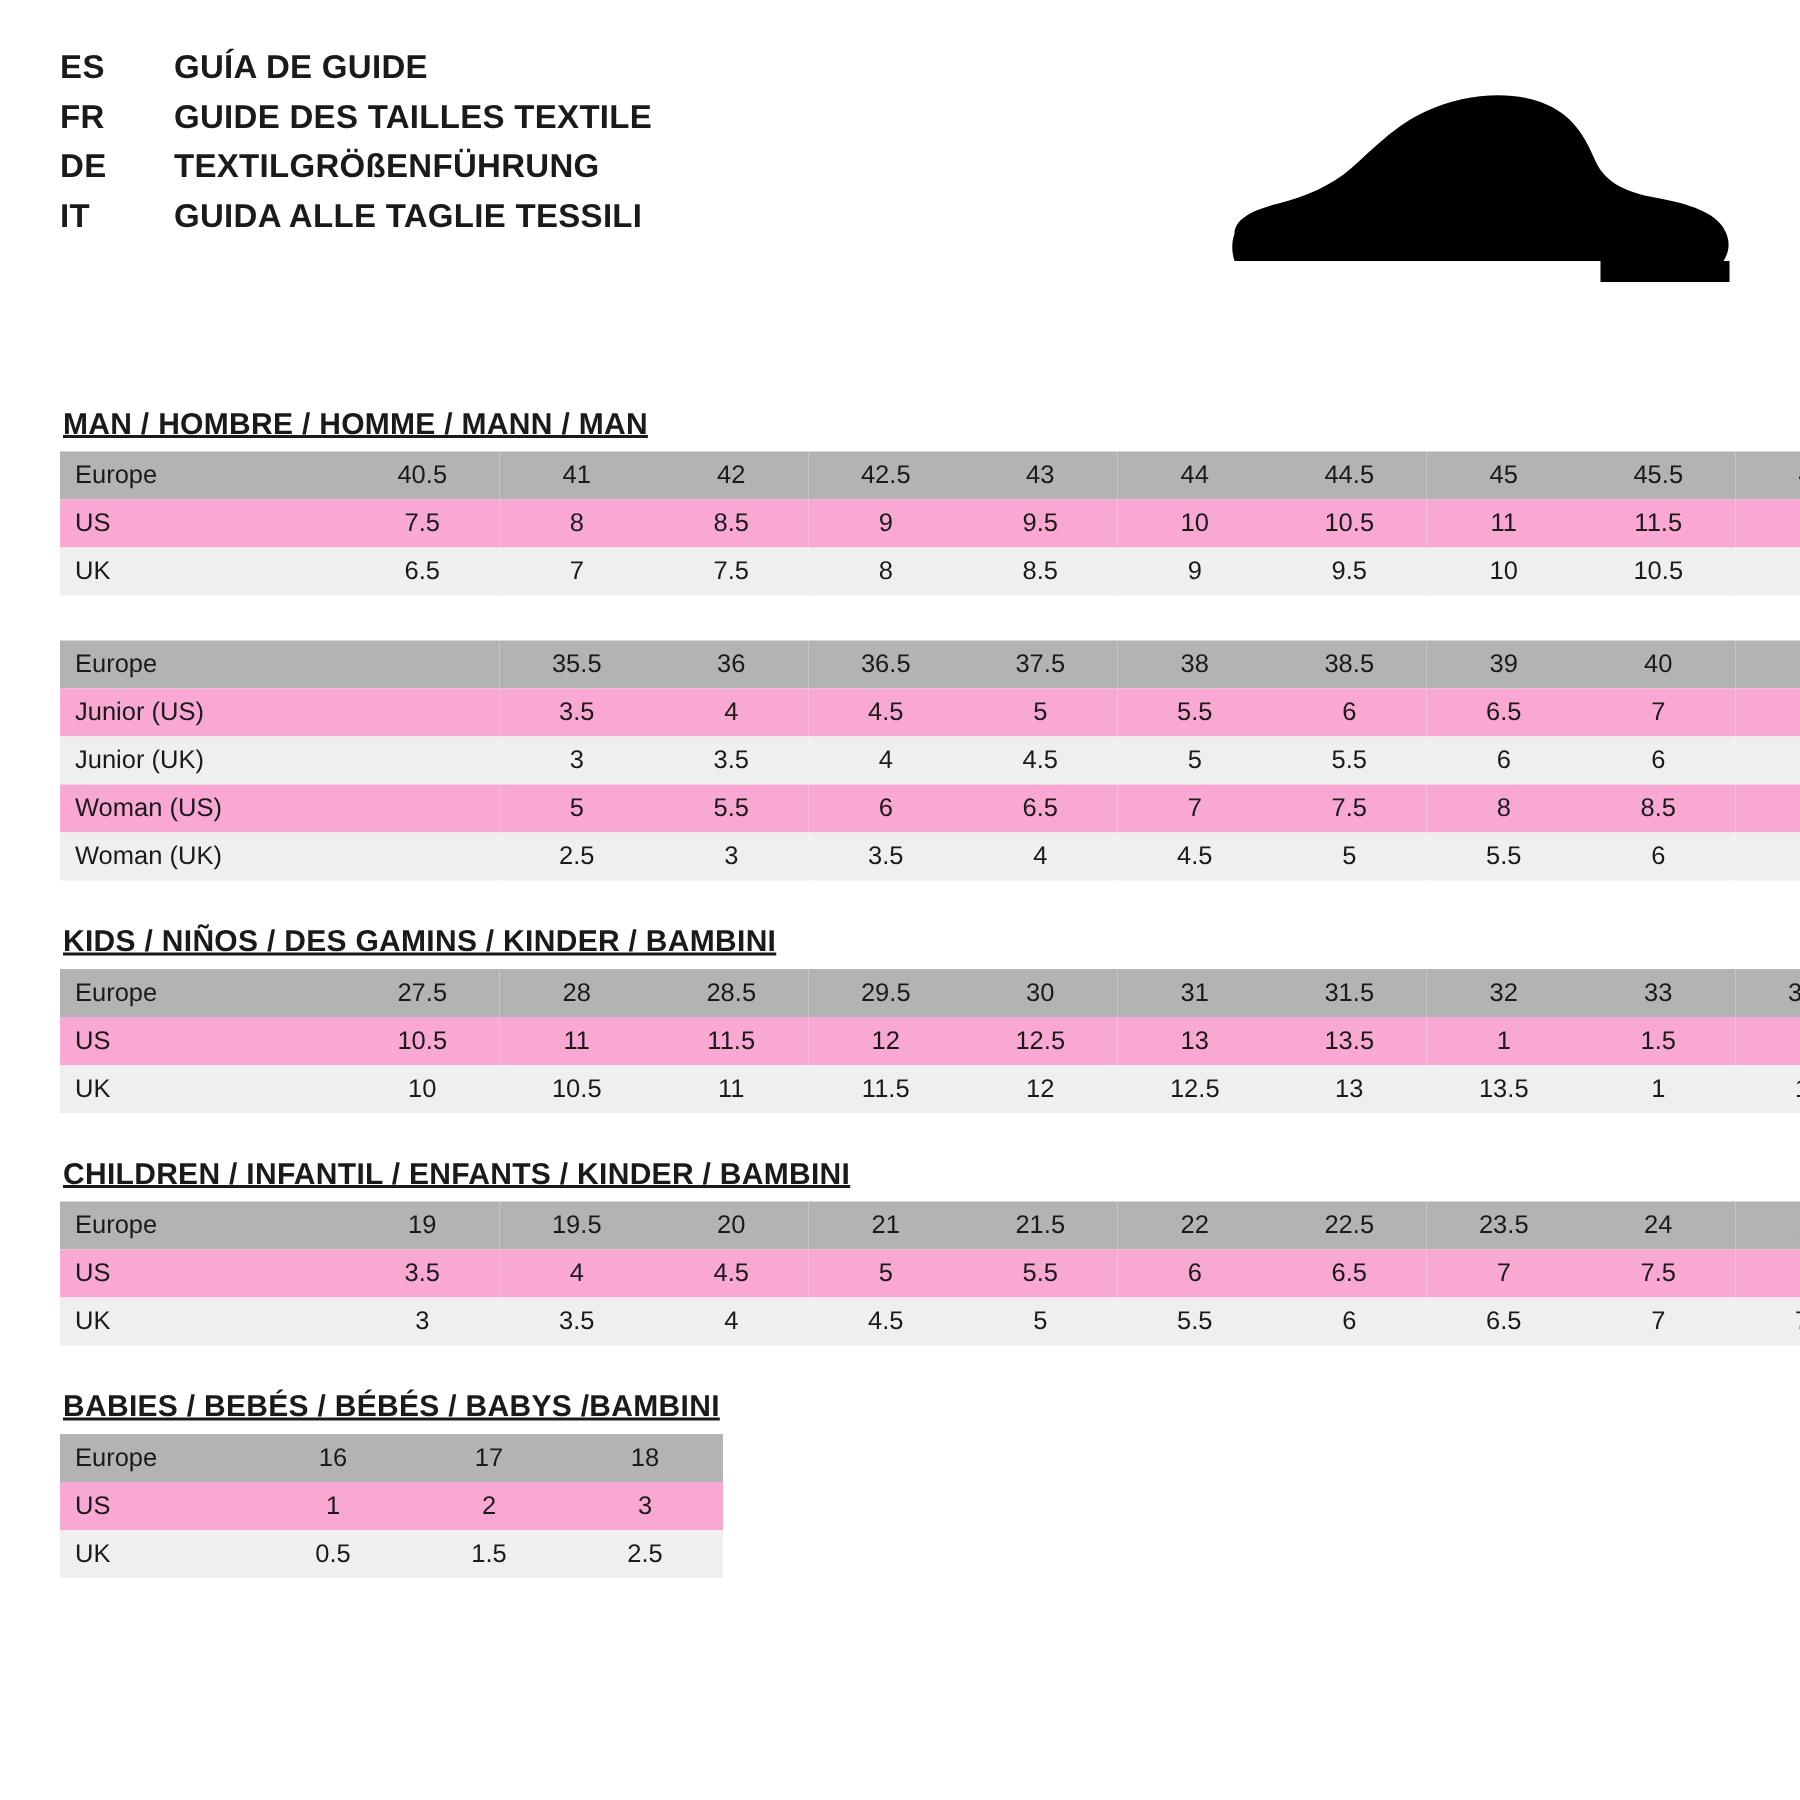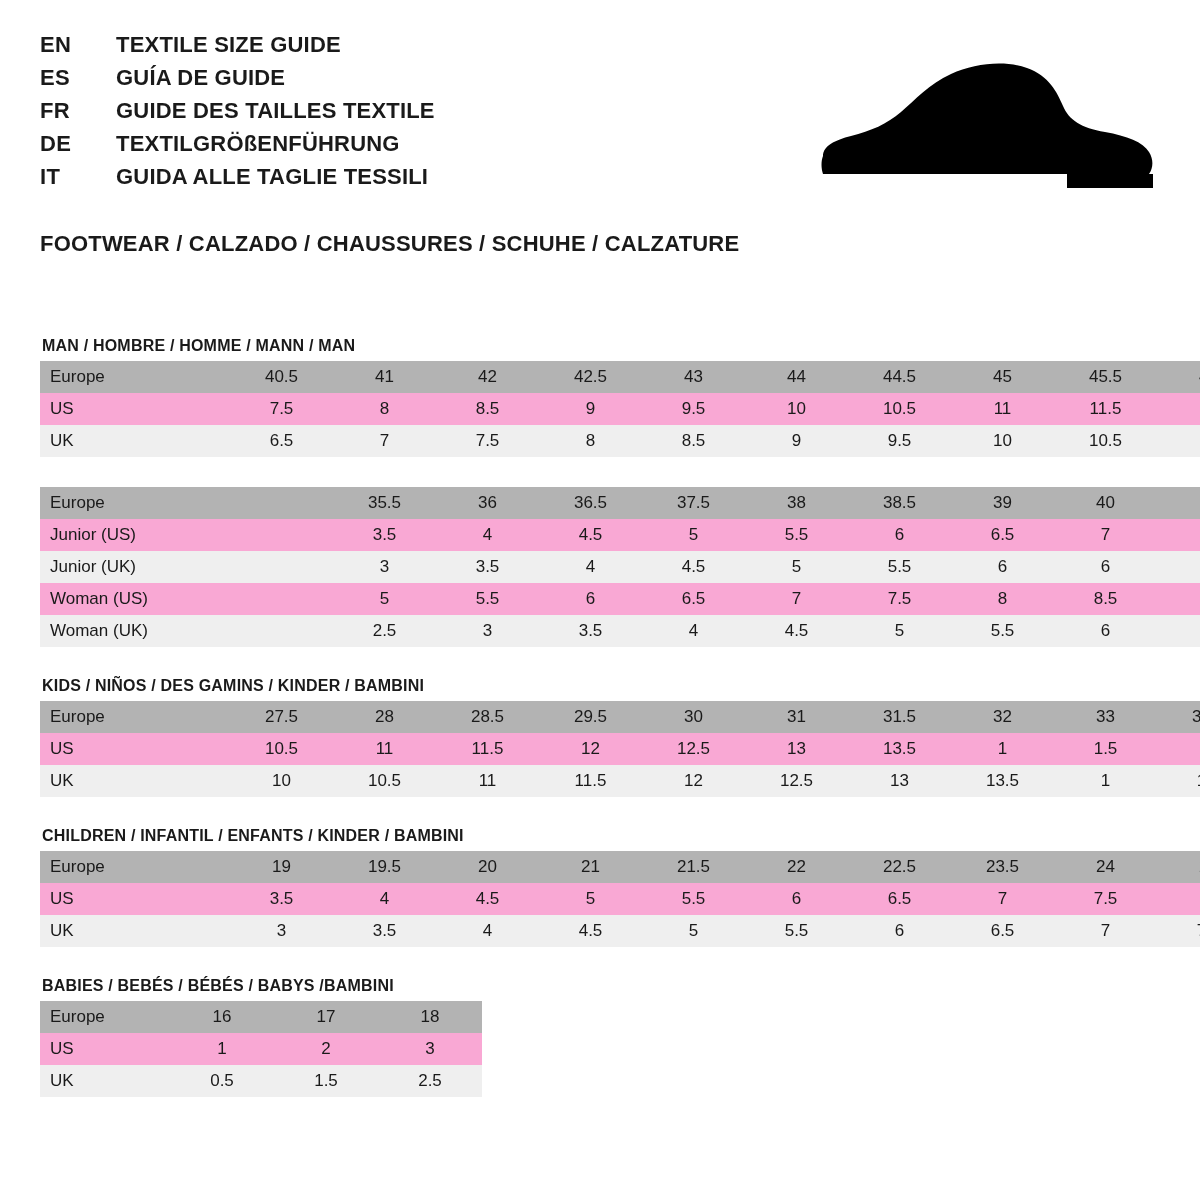--- a/index.html
+++ b/index.html
@@ -51,24 +51,25 @@
   .category-line {
     margin-top: 32px;
     font-size: 22px;
     font-weight: 700;
     letter-spacing: .2px;
   }
 
   
   .section { margin-top: 0; }
   .section-title {
-    font-size: 16px;
+    font-size: 20px;
     font-weight: 700;
     letter-spacing: .2px;
     margin: 0 0 6px 2px;
+    text-decoration: underline;
   }
   table {
     border-collapse: collapse;
     table-layout: fixed;
     font-size: 17px;
   }
   table.wide { width: 1120px; }
   table.narrow { width: 442px; }
   td {
     height: 32px;
@@ -97,24 +98,20 @@
   .gap-man { margin-top: 80px; }
   .gap { margin-top: 30px; }
 </style>
 </head>
 <body>
 
 <div class="page">
 
   <div class="header">
     <div class="lang-list">
-      <div class="lang-row">
-        <span class="lang-code">EN</span>
-        <span class="lang-text">TEXTILE SIZE GUIDE</span>
-      </div>
       <div class="lang-row">
         <span class="lang-code">ES</span>
         <span class="lang-text">GUÍA DE GUIDE</span>
       </div>
       <div class="lang-row">
         <span class="lang-code">FR</span>
         <span class="lang-text">GUIDE DES TAILLES TEXTILE</span>
       </div>
       <div class="lang-row">
         <span class="lang-code">DE</span>
@@ -127,21 +124,20 @@
     </div>
 
     <div class="shoe-wrap">
       <svg width="350" height="130" viewBox="0 0 350 130" aria-hidden="true">
         <path fill="#000000" d="M18,94 C18,84 30,78 46,74 C66,69 82,62 96,50 C110,38 124,22 146,12 C170,1 200,-2 222,6 C244,14 252,30 258,44 C264,58 276,66 300,70 C322,74 338,80 344,90 C349,98 348,106 344,112 L18,112 C16,106 16,99 18,94 Z"></path>
         <rect x="262" y="112" width="86" height="14" fill="#000000"></rect>
       </svg>
     </div>
   </div>
 
-  <div class="category-line">FOOTWEAR / CALZADO / CHAUSSURES / SCHUHE / CALZATURE</div>
 
   <div class="section gap-man">
     <div class="section-title">MAN / HOMBRE / HOMME / MANN / MAN</div>
     <table class="wide">
       <colgroup>
           <col class="c0">
           <col class="c">
           <col class="c">
           <col class="c">
           <col class="c">

